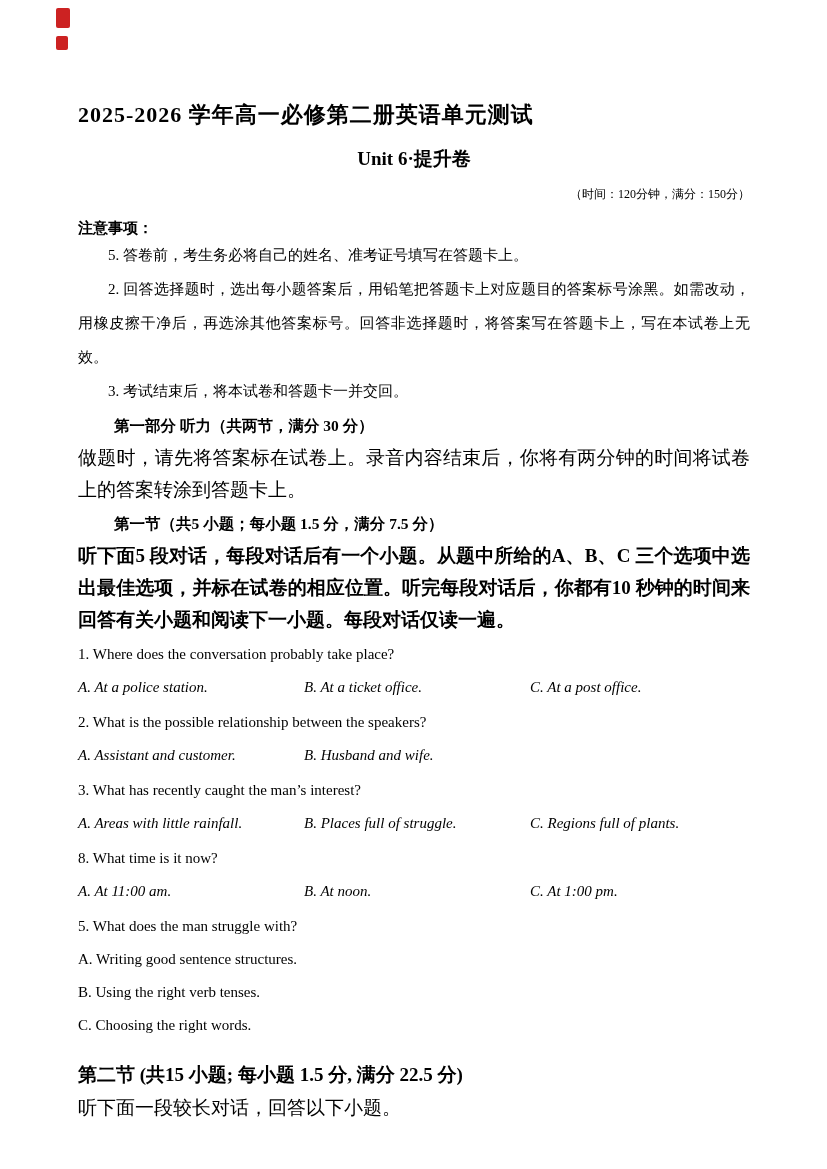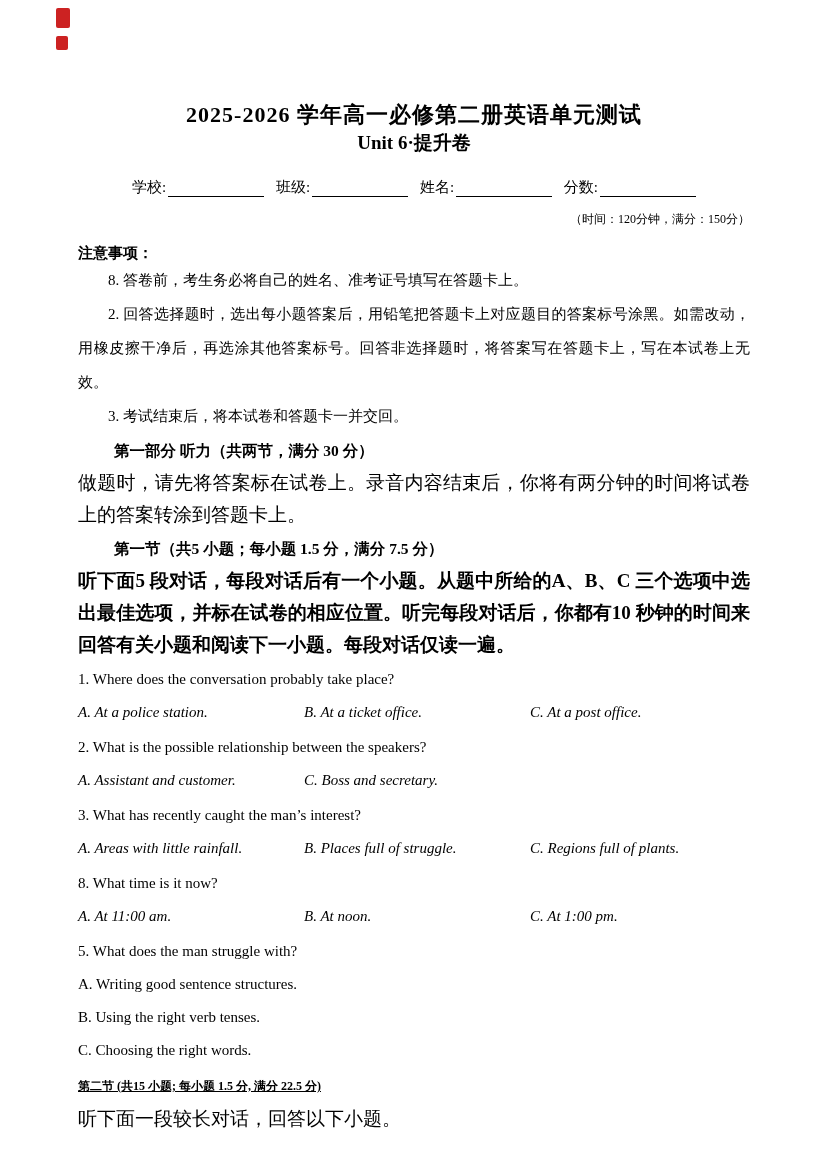--- a/index.html
+++ b/index.html
@@ -25,29 +25,30 @@
     border-radius: 2px;
   }
   .corner-mark.small { width: 12px; height: 14px; }
   .page {
     position: absolute;
     top: 100px;
     left: 78px;
     width: 672px;
   }
   .title {
-    text-align: center;
+    text-align: left;
     font-size: 22px;
     font-weight: bold;
     letter-spacing: 1px;
   }
   .subtitle {
     text-align: center;
     font-size: 19px;
     font-weight: bold;
+    margin-top: 16px;
   }
   .form-line {
     margin-top: 22px;
     text-align: center;
     font-size: 15px;
     white-space: nowrap;
   }
   .form-group { display: inline-block; margin: 0 4px; }
   .blank {
     display: inline-block;
@@ -97,59 +98,44 @@
     font-size: 15px;
     line-height: 33px;
     font-style: italic;
   }
   .options-stack .option {
     font-size: 15px;
     line-height: 33px;
     display: block;
   }
   .section2-heading {
-    font-size: 12px;
+    font-size: 19px;
     font-weight: bold;
     line-height: 34px;
-    margin-top: 2px;
-    text-decoration: underline;
+    margin-top: 16px;
   }
 </style>
 </head>
 <body>
 
 <div class="corner-marks">
   <div class="corner-mark"></div>
   <div class="corner-mark small"></div>
 </div>
 
 <div class="page">
 
   <div class="title">2025-2026 学年高一必修第二册英语单元测试</div>
   <div class="subtitle">Unit 6·提升卷</div>
 
-  <div class="form-line">
-    <span class="form-group">
-      <span>学校:</span><span class="blank"></span>
-    </span>
-    <span class="form-group">
-      <span>班级:</span><span class="blank"></span>
-    </span>
-    <span class="form-group">
-      <span>姓名:</span><span class="blank"></span>
-    </span>
-    <span class="form-group">
-      <span>分数:</span><span class="blank"></span>
-    </span>
-  </div>
 
   <div class="time-line">（时间：120分钟，满分：150分）</div>
 
   <div class="notice-heading">注意事项：</div>
-  <div class="notice-item">8. 答卷前，考生务必将自己的姓名、准考证号填写在答题卡上。</div>
+  <div class="notice-item">5. 答卷前，考生务必将自己的姓名、准考证号填写在答题卡上。</div>
   <div class="notice-item">2. 回答选择题时，选出每小题答案后，用铅笔把答题卡上对应题目的答案标号涂黑。如需改动，用橡皮擦干净后，再选涂其他答案标号。回答非选择题时，将答案写在答题卡上，写在本试卷上无效。</div>
   <div class="notice-item">3. 考试结束后，将本试卷和答题卡一并交回。</div>
 
   <div class="part-heading">第一部分 听力（共两节，满分 30 分）</div>
   <div class="para">做题时，请先将答案标在试卷上。录音内容结束后，你将有两分钟的时间将试卷上的答案转涂到答题卡上。</div>
   <div class="part-heading">第一节（共5 小题；每小题 1.5 分，满分 7.5 分）</div>
   <div class="para bold">听下面5 段对话，每段对话后有一个小题。从题中所给的A、B、C 三个选项中选出最佳选项，并标在试卷的相应位置。听完每段对话后，你都有10 秒钟的时间来回答有关小题和阅读下一小题。每段对话仅读一遍。</div>
 
   <div class="question-block">
     <div class="question-text">1. Where does the conversation probably take place?</div>
@@ -157,21 +143,21 @@
       <span class="option">A. At a police station.</span>
       <span class="option">B. At a ticket office.</span>
       <span class="option">C. At a post office.</span>
     </div>
   </div>
 
   <div class="question-block">
     <div class="question-text">2. What is the possible relationship between the speakers?</div>
     <div class="options-row">
       <span class="option">A. Assistant and customer.</span>
-      <span class="option">C. Boss and secretary.</span>
+      <span class="option">B. Husband and wife.</span>
     </div>
   </div>
 
   <div class="question-block">
     <div class="question-text">3. What has recently caught the man’s interest?</div>
     <div class="options-row">
       <span class="option">A. Areas with little rainfall.</span>
       <span class="option">B. Places full of struggle.</span>
       <span class="option">C. Regions full of plants.</span>
     </div>

